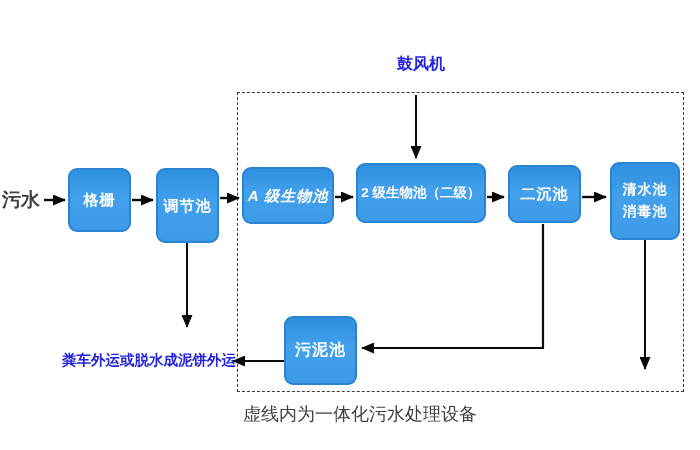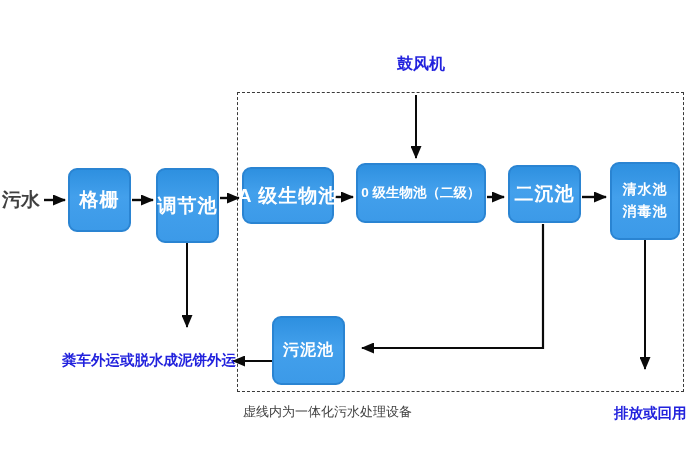--- a/index.html
+++ b/index.html
@@ -19,21 +19,21 @@
   }
   
   .node{
     position:absolute;
     box-sizing:border-box;
     border:2px solid var(--node-border,#2a84d2);
     border-radius:9px;
     background:linear-gradient(180deg,var(--node-fill-top,#2e90e0) 0%,var(--node-fill,#43a0ec) 45%,#3c9ae8 100%);
     color:#ffffff;
     font-weight:bold;
-    font-size:19px;
+    font-size:15px;
     display:flex;
     flex-direction:column;
     align-items:center;
     justify-content:center;
     text-align:center;
     white-space:nowrap;
     letter-spacing:1px;
   }
   .node.small-label{font-size:13.5px;letter-spacing:0;}
   .node .line{display:block;line-height:1.55;}
@@ -42,21 +42,21 @@
     position:absolute;
     white-space:nowrap;
     line-height:1.2;
     text-align:center;
   }
   .caption.black{color:#404040;}
   .caption.blue{color:var(--blue-text,#2222dd);font-weight:bold;}
   .cap-source{left:2px;top:189px;font-size:19px;font-weight:bold;}
   .cap-blower{left:397px;top:54px;font-size:16px;}
   .cap-sludge-out{left:62px;top:352px;font-size:14.5px;}
-  .cap-box{left:243px;top:404px;font-size:13px;}
+  .cap-box{left:243px;top:404px;font-size:18px;}
   .cap-discharge{left:614px;top:405px;font-size:14.5px;}
   
   svg.arrows{
     position:absolute;left:0;top:0;
     pointer-events:none;
   }
   .arrow{stroke:var(--line,#0a0a0a);fill:none;}
   .ah-fill{fill:var(--line,#0a0a0a);}
 </style>
 </head>
@@ -86,40 +86,39 @@
   </svg>
 
   <div class="node" style="left:68px;top:168px;width:63px;height:64px;">
     <span class="line">格栅</span>
   </div>
 
   <div class="node" style="left:156px;top:168px;width:63px;height:75px;">
     <span class="line">调节池</span>
   </div>
 
-  <div class="node" style="left:242px;top:167px;width:92px;height:57px;">
+  <div class="node" style="left:242px;top:167px;width:92px;height:57px;font-style:italic;">
     <span class="line">A 级生物池</span>
   </div>
 
   <div class="node small-label" style="left:356px;top:163px;width:130px;height:60px;">
-    <span class="line">0 级生物池（二级）</span>
+    <span class="line">2 级生物池（二级）</span>
   </div>
 
   <div class="node" style="left:508px;top:165px;width:73px;height:58px;text-align:right;">
     <span class="line">二沉池</span>
   </div>
 
   <div class="node" style="left:610px;top:162px;width:70px;height:78px;font-size:14px;align-items:center;">
     <span class="line">清水池</span>
     <span class="line">消毒池</span>
   </div>
 
-  <div class="node" style="left:272px;top:316px;width:73px;height:69px;font-size:16px;align-items:center;">
+  <div class="node" style="left:284px;top:316px;width:73px;height:69px;font-size:16px;align-items:center;">
     <span class="line">污泥池</span>
   </div>
 
   <div class="caption black cap-source">污水</div>
   <div class="caption blue cap-blower">鼓风机</div>
   <div class="caption blue cap-sludge-out">粪车外运或脱水成泥饼外运</div>
   <div class="caption black cap-box">虚线内为一体化污水处理设备</div>
-  <div class="caption blue cap-discharge">排放或回用</div>
 
 </div>
 
 </body></html>

